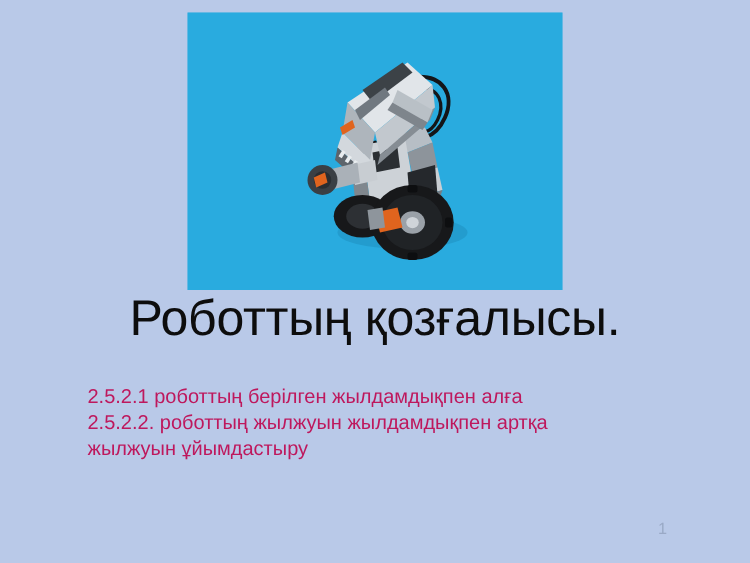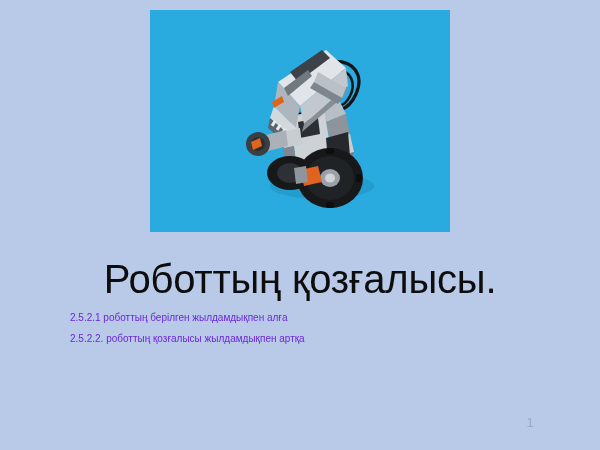--- a/index.html
+++ b/index.html
@@ -35,39 +35,39 @@
     position: absolute;
     left: 0; top: 0;
     width: 300px;
     height: 222px;
     display: block;
   }
   
   #slide-title {
     position: absolute;
     left: 40px;
-    top: 256px;
+    top: 232px;
     width: 520px;
     text-align: center;
     font-size: 40px;
     line-height: 46px;
     font-weight: 400;
     color: #0d0d0d;
     letter-spacing: -0.2px;
     white-space: nowrap;
   }
   
   #slide-body {
     position: absolute;
     left: 70px;
     top: 307px;
     width: 470px;
-    font-size: 10px;
+    font-size: 16px;
     line-height: 21px;
-    color: #6d28d9;
+    color: #be185d;
   }
   #slide-body .body-line {
     display: block;
     white-space: nowrap;
   }
   
   #page-number {
     position: absolute;
     left: 500px;
     top: 415px;
@@ -156,18 +156,19 @@
 
       <polygon points="150,160 168,156 172,172 154,176" fill="#e0641e"></polygon>
       <polygon points="144,158 156,156 158,172 146,174" fill="#8e959c"></polygon>
     </svg>
   </div>
 
   <div id="slide-title">Роботтың қозғалысы.</div>
 
   <div id="slide-body">
     <span class="body-line">2.5.2.1 роботтың берілген жылдамдықпен алға</span>
-    <span class="body-line">2.5.2.2. роботтың қозғалысы жылдамдықпен артқа</span>
+    <span class="body-line">2.5.2.2. роботтың жылжуын жылдамдықпен артқа</span>
+    <span class="body-line">жылжуын ұйымдастыру</span>
   </div>
 
   <div id="page-number">1</div>
 
 </div>
 
 </body></html>

